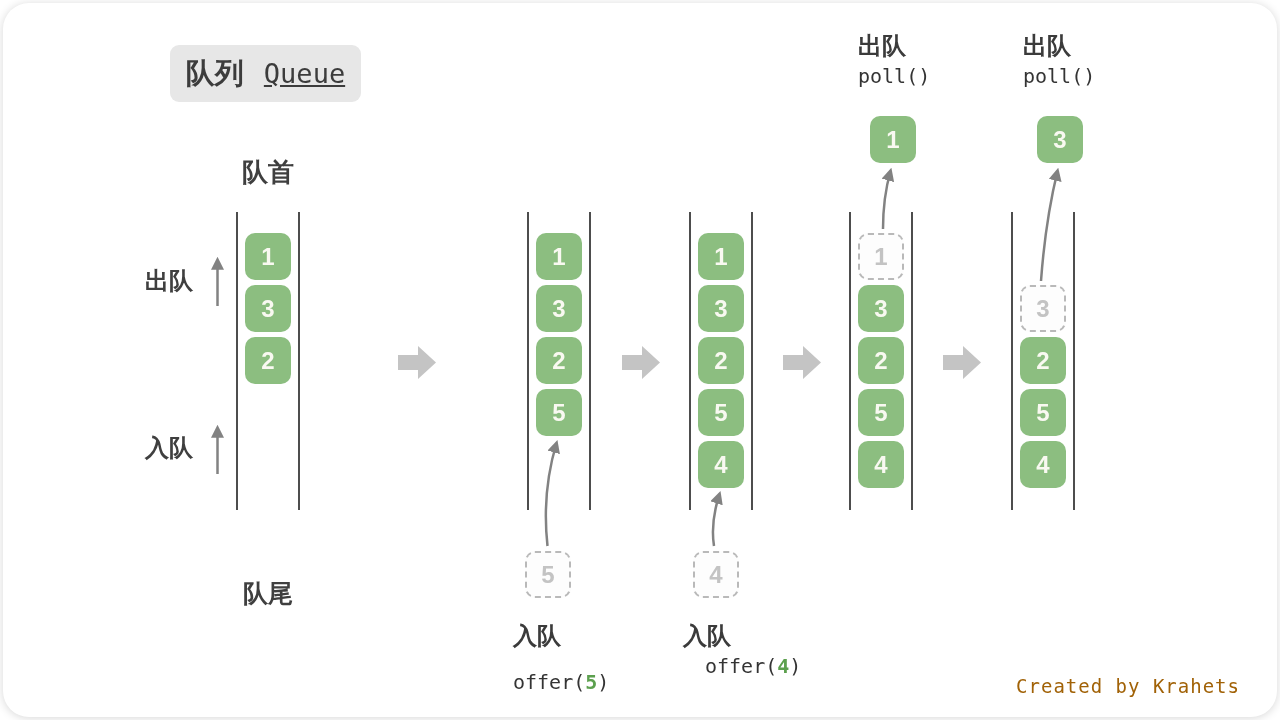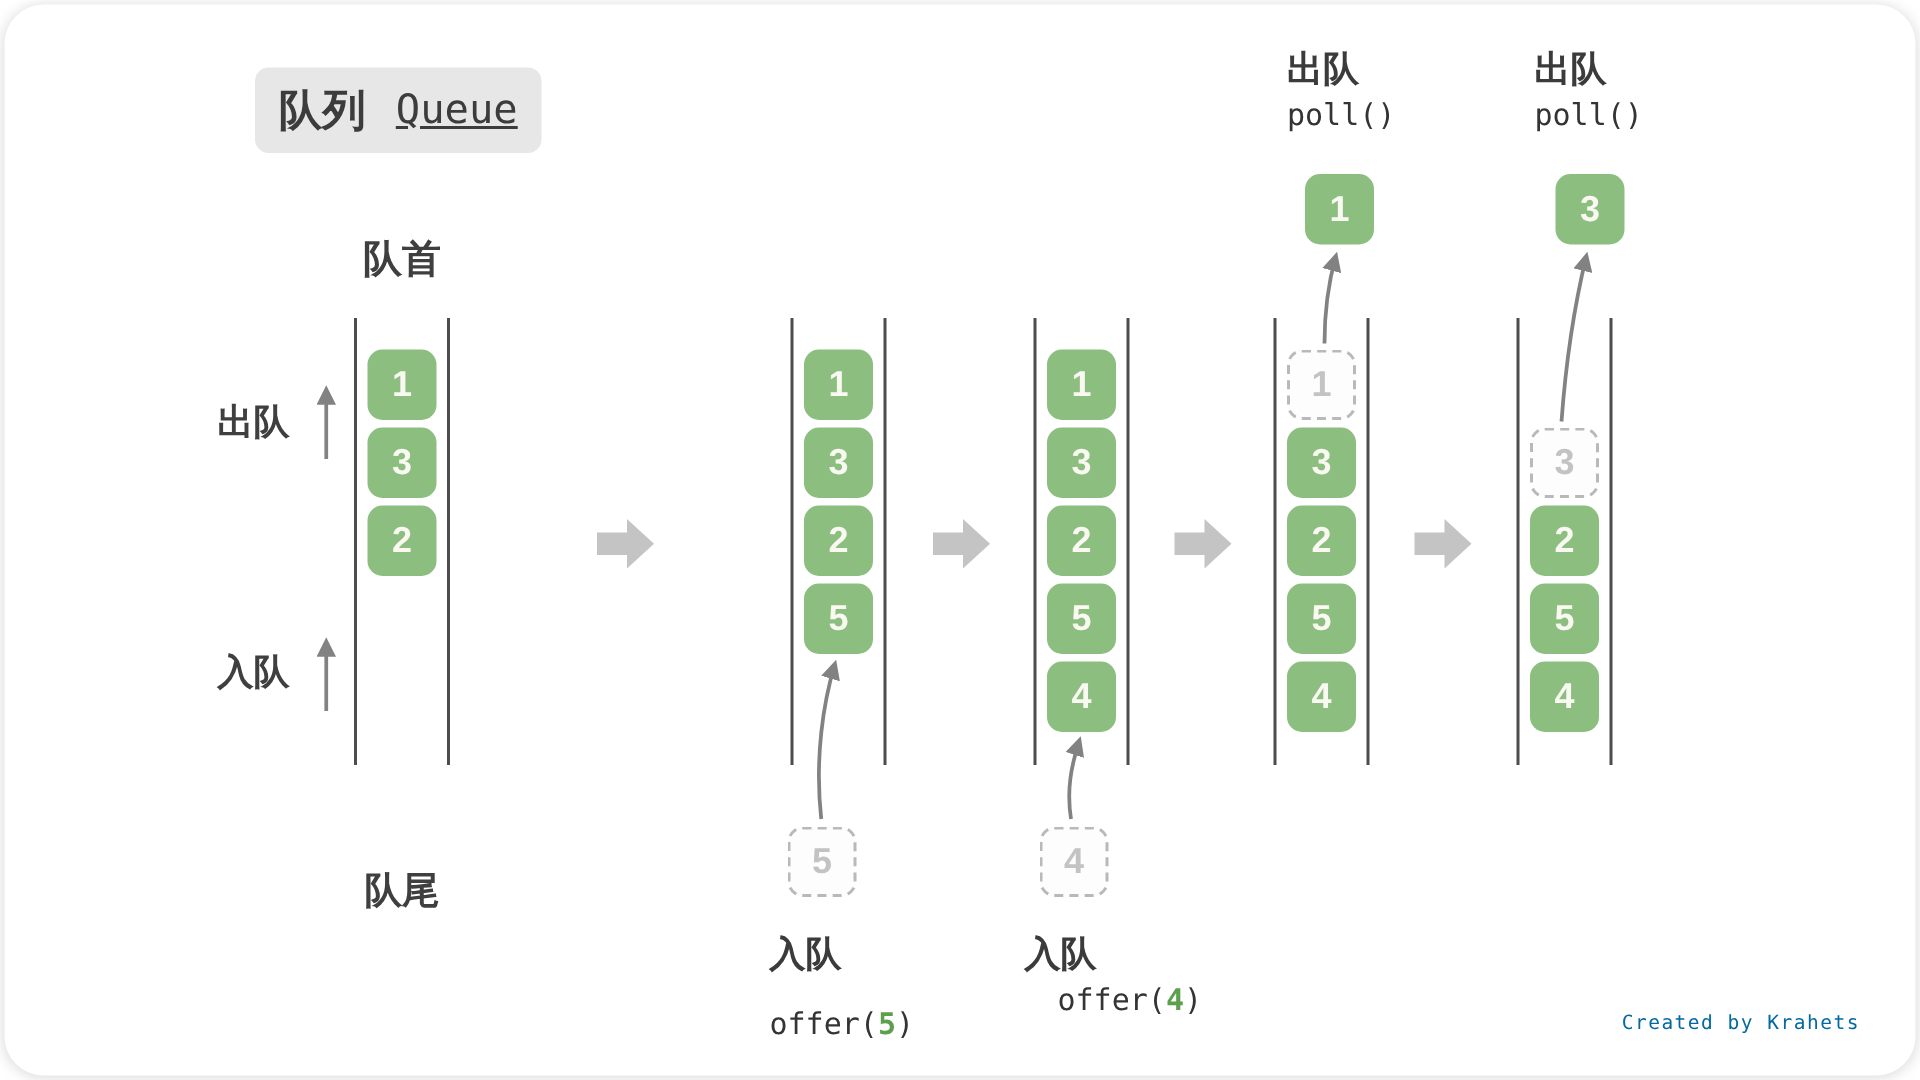--- a/index.html
+++ b/index.html
@@ -34,22 +34,22 @@
     background:#fdfdfd;border:2px dashed var(--dash-gray,#b9b9b9);
     color:#c3c3c3;font-weight:700;
   }
   .op-label{position:absolute;font-size:24px;font-weight:600;color:#3b3b3b;white-space:nowrap;}
   .op-code{
     position:absolute;font-size:20px;color:#343434;white-space:nowrap;
     font-family:"DejaVu Sans Mono","Liberation Mono",monospace;
   }
   .op-code .arg{color:var(--code-green,#5ca04e);font-weight:700;}
   #watermark{
-    position:absolute;right:40px;top:675px;font-size:13px;letter-spacing:1px;
-    color:#0369a1;font-family:"DejaVu Sans Mono","Liberation Mono",monospace;
+    position:absolute;right:40px;top:675px;font-size:19px;letter-spacing:1px;
+    color:#a16207;font-family:"DejaVu Sans Mono","Liberation Mono",monospace;
   }
   #arrow-layer{position:absolute;left:0;top:0;pointer-events:none;}
 </style>
 </head>
 <body>
 
 <div id="canvas">
   <div id="card"></div>
 
   <div id="title-box">

